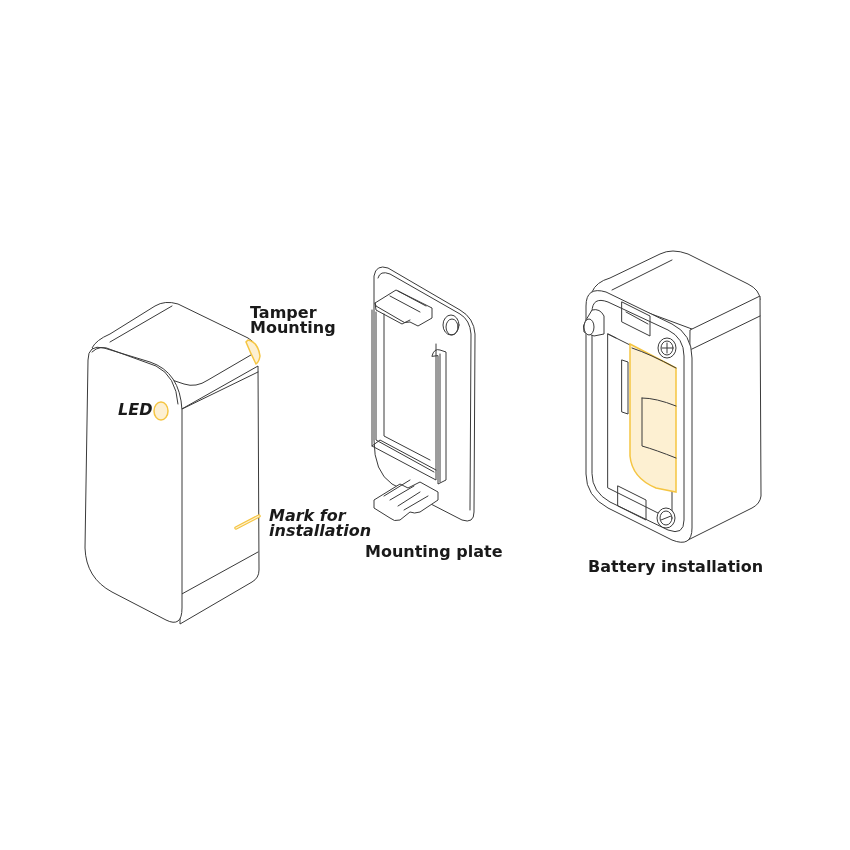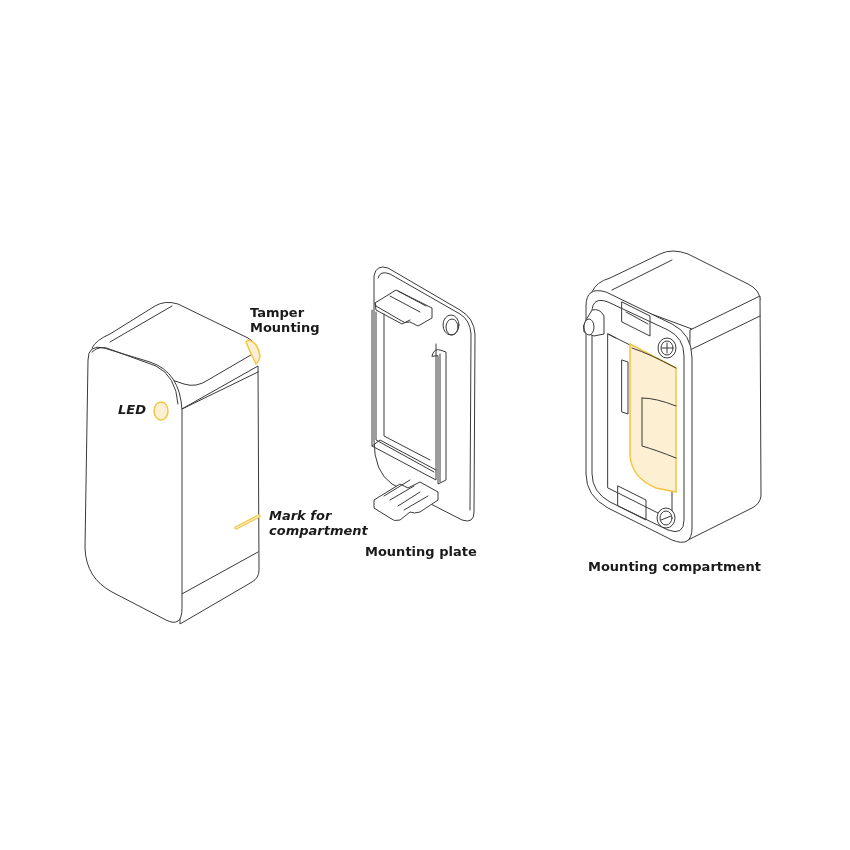--- a/index.html
+++ b/index.html
@@ -1,18 +1,18 @@
 <!DOCTYPE html>
 <html><head>
   <meta charset="utf-8">
   <style>
     html, body { margin:0; padding:0; background:#ffffff; }
     body { width:850px; height:850px; position:relative; overflow:hidden; }
     svg.scene { position:absolute; left:0; top:0; }
-    .lbl { position:absolute; font-family:"DejaVu Sans", sans-serif; font-weight:bold; font-size:13px; color:#1a1a1a; line-height:15px; white-space:nowrap; }
+    .lbl { position:absolute; font-family:"DejaVu Sans", sans-serif; font-weight:bold; font-size:16px; color:#1a1a1a; line-height:15px; white-space:nowrap; }
     .ln { fill:none; stroke:#3a3a3a; stroke-width:1; stroke-linejoin:round; stroke-linecap:round; }
     .face { fill:#ffffff; stroke:#3a3a3a; stroke-width:1; stroke-linejoin:round; }
   </style>
 </head>
 <body>
 
 <svg class="scene" width="850" height="850" viewBox="0 0 850 850">
 
   <g>
 
@@ -106,16 +106,16 @@
   </g>
 </svg>
 
 <div class="lbl" style="left:250px; top:305px;">
   <div>Tamper</div>
   <div>Mounting</div>
 </div>
 <div class="lbl" style="left:118px; top:402px;font-style:italic;">LED</div>
 <div class="lbl" style="left:269px; top:508px;font-style:italic;">
   <div>Mark for</div>
-  <div>compartment</div>
+  <div>installation</div>
 </div>
 <div class="lbl" style="left:365px; top:544px;">Mounting plate</div>
-<div class="lbl" style="left:588px; top:559px;">Mounting compartment</div>
+<div class="lbl" style="left:588px; top:559px;">Battery installation</div>
 
 </body></html>

